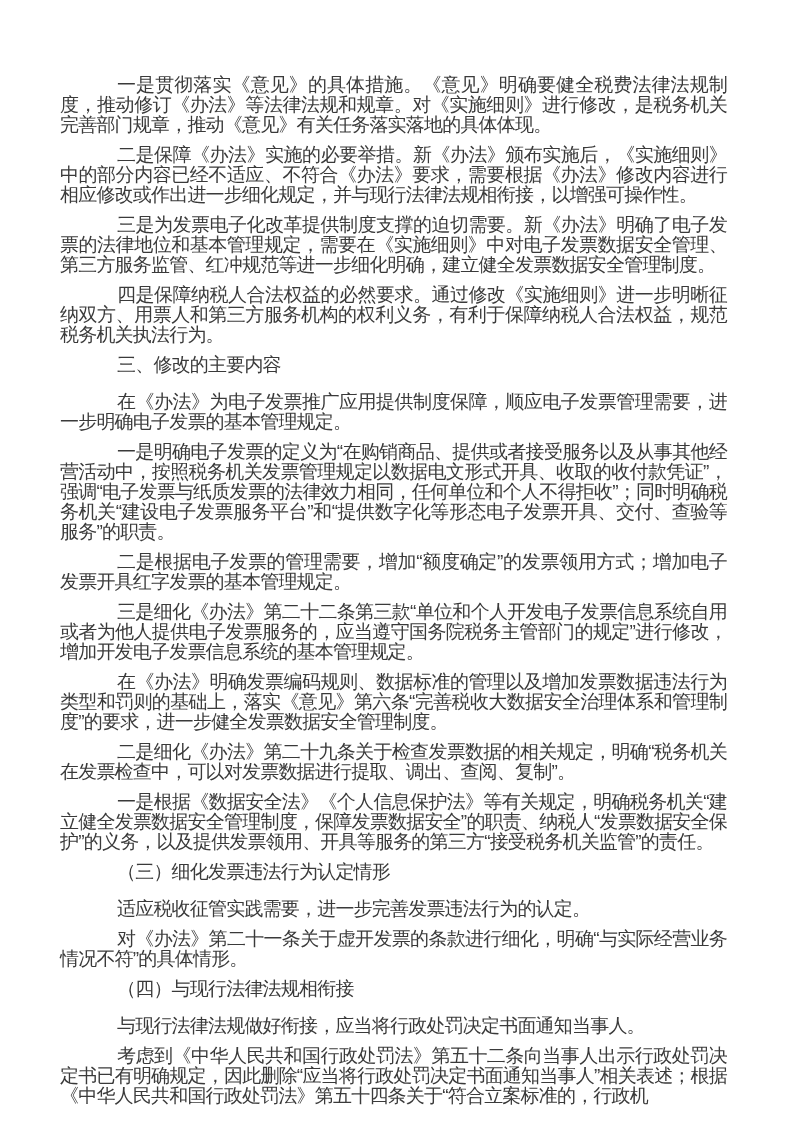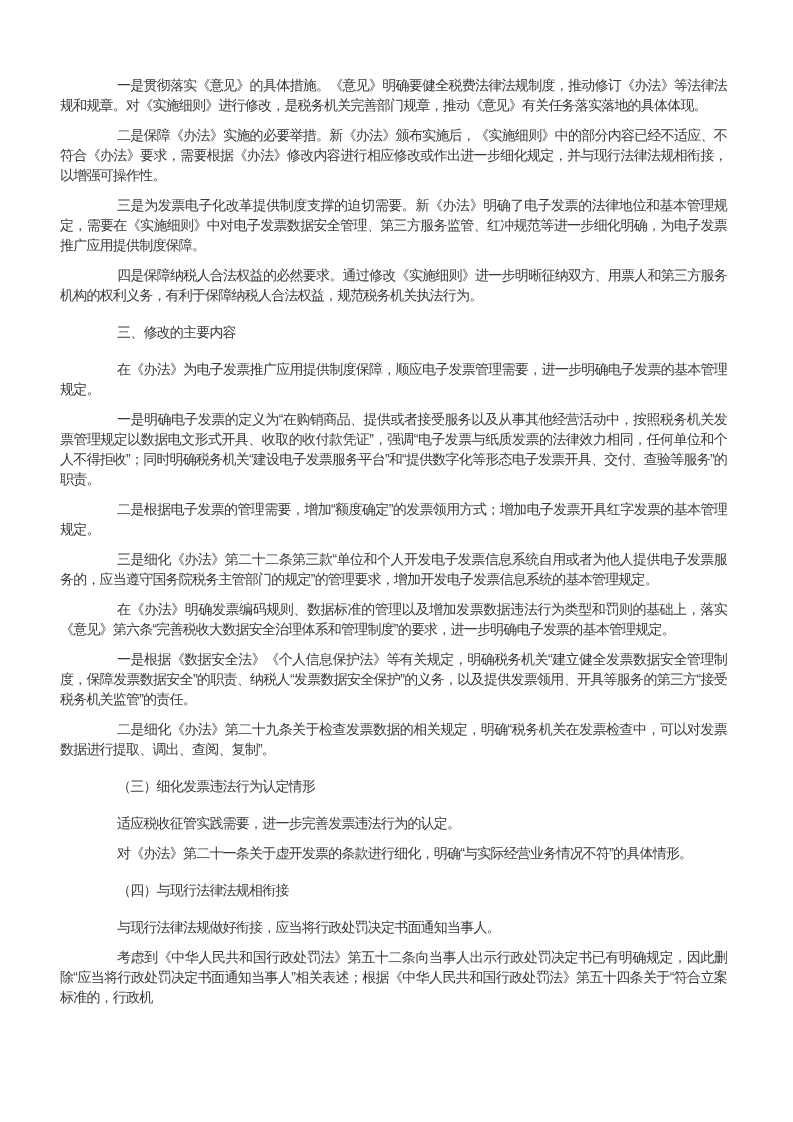--- a/index.html
+++ b/index.html
@@ -17,50 +17,50 @@
     width: 793px;
     min-height: 1122px;
     padding: 75px 66px 60px 60px;
     background: #ffffff;
   }
   .doc-body {
     width: 667px;
   }
   .doc-body p {
     margin: 0 0 10px 0;
-    font-size: 14px;
+    font-size: 19px;
     letter-spacing: -0.8px;
     line-height: 20px;
     color: #3a3a3a;
     text-align: justify;
     text-indent: 57px;
     word-break: break-all;
   }
   .doc-body p.heading {
-    margin: 17px 0 17px 0;
+    margin: 3px 0 17px 0;
     text-align: left;
   }
 </style>
 </head>
 <body>
 
 <main class="doc-page">
   <article class="doc-body" id="doc-body">
       <p class="para">一是贯彻落实《意见》的具体措施。《意见》明确要健全税费法律法规制度，推动修订《办法》等法律法规和规章。对《实施细则》进行修改，是税务机关完善部门规章，推动《意见》有关任务落实落地的具体体现。</p>
       <p class="para">二是保障《办法》实施的必要举措。新《办法》颁布实施后，《实施细则》中的部分内容已经不适应、不符合《办法》要求，需要根据《办法》修改内容进行相应修改或作出进一步细化规定，并与现行法律法规相衔接，以增强可操作性。</p>
-      <p class="para">三是为发票电子化改革提供制度支撑的迫切需要。新《办法》明确了电子发票的法律地位和基本管理规定，需要在《实施细则》中对电子发票数据安全管理、第三方服务监管、红冲规范等进一步细化明确，为电子发票推广应用提供制度保障。</p>
+      <p class="para">三是为发票电子化改革提供制度支撑的迫切需要。新《办法》明确了电子发票的法律地位和基本管理规定，需要在《实施细则》中对电子发票数据安全管理、第三方服务监管、红冲规范等进一步细化明确，建立健全发票数据安全管理制度。</p>
       <p class="para">四是保障纳税人合法权益的必然要求。通过修改《实施细则》进一步明晰征纳双方、用票人和第三方服务机构的权利义务，有利于保障纳税人合法权益，规范税务机关执法行为。</p>
       <p class="heading">三、修改的主要内容</p>
       <p class="para">在《办法》为电子发票推广应用提供制度保障，顺应电子发票管理需要，进一步明确电子发票的基本管理规定。</p>
       <p class="para">一是明确电子发票的定义为“在购销商品、提供或者接受服务以及从事其他经营活动中，按照税务机关发票管理规定以数据电文形式开具、收取的收付款凭证”，强调“电子发票与纸质发票的法律效力相同，任何单位和个人不得拒收”；同时明确税务机关“建设电子发票服务平台”和“提供数字化等形态电子发票开具、交付、查验等服务”的职责。</p>
       <p class="para">二是根据电子发票的管理需要，增加“额度确定”的发票领用方式；增加电子发票开具红字发票的基本管理规定。</p>
-      <p class="para">三是细化《办法》第二十二条第三款“单位和个人开发电子发票信息系统自用或者为他人提供电子发票服务的，应当遵守国务院税务主管部门的规定”的管理要求，增加开发电子发票信息系统的基本管理规定。</p>
-      <p class="para">在《办法》明确发票编码规则、数据标准的管理以及增加发票数据违法行为类型和罚则的基础上，落实《意见》第六条“完善税收大数据安全治理体系和管理制度”的要求，进一步明确电子发票的基本管理规定。</p>
+      <p class="para">三是细化《办法》第二十二条第三款“单位和个人开发电子发票信息系统自用或者为他人提供电子发票服务的，应当遵守国务院税务主管部门的规定”进行修改，增加开发电子发票信息系统的基本管理规定。</p>
+      <p class="para">在《办法》明确发票编码规则、数据标准的管理以及增加发票数据违法行为类型和罚则的基础上，落实《意见》第六条“完善税收大数据安全治理体系和管理制度”的要求，进一步健全发票数据安全管理制度。</p>
+      <p class="para">二是细化《办法》第二十九条关于检查发票数据的相关规定，明确“税务机关在发票检查中，可以对发票数据进行提取、调出、查阅、复制”。</p>
       <p class="para">一是根据《数据安全法》《个人信息保护法》等有关规定，明确税务机关“建立健全发票数据安全管理制度，保障发票数据安全”的职责、纳税人“发票数据安全保护”的义务，以及提供发票领用、开具等服务的第三方“接受税务机关监管”的责任。</p>
-      <p class="para">二是细化《办法》第二十九条关于检查发票数据的相关规定，明确“税务机关在发票检查中，可以对发票数据进行提取、调出、查阅、复制”。</p>
       <p class="heading">（三）细化发票违法行为认定情形</p>
       <p class="para">适应税收征管实践需要，进一步完善发票违法行为的认定。</p>
       <p class="para">对《办法》第二十一条关于虚开发票的条款进行细化，明确“与实际经营业务情况不符”的具体情形。</p>
       <p class="heading">（四）与现行法律法规相衔接</p>
       <p class="para">与现行法律法规做好衔接，应当将行政处罚决定书面通知当事人。</p>
       <p class="para">考虑到《中华人民共和国行政处罚法》第五十二条向当事人出示行政处罚决定书已有明确规定，因此删除“应当将行政处罚决定书面通知当事人”相关表述；根据《中华人民共和国行政处罚法》第五十四条关于“符合立案标准的，行政机</p>
     </article>
 </main>
 
 </body></html>

